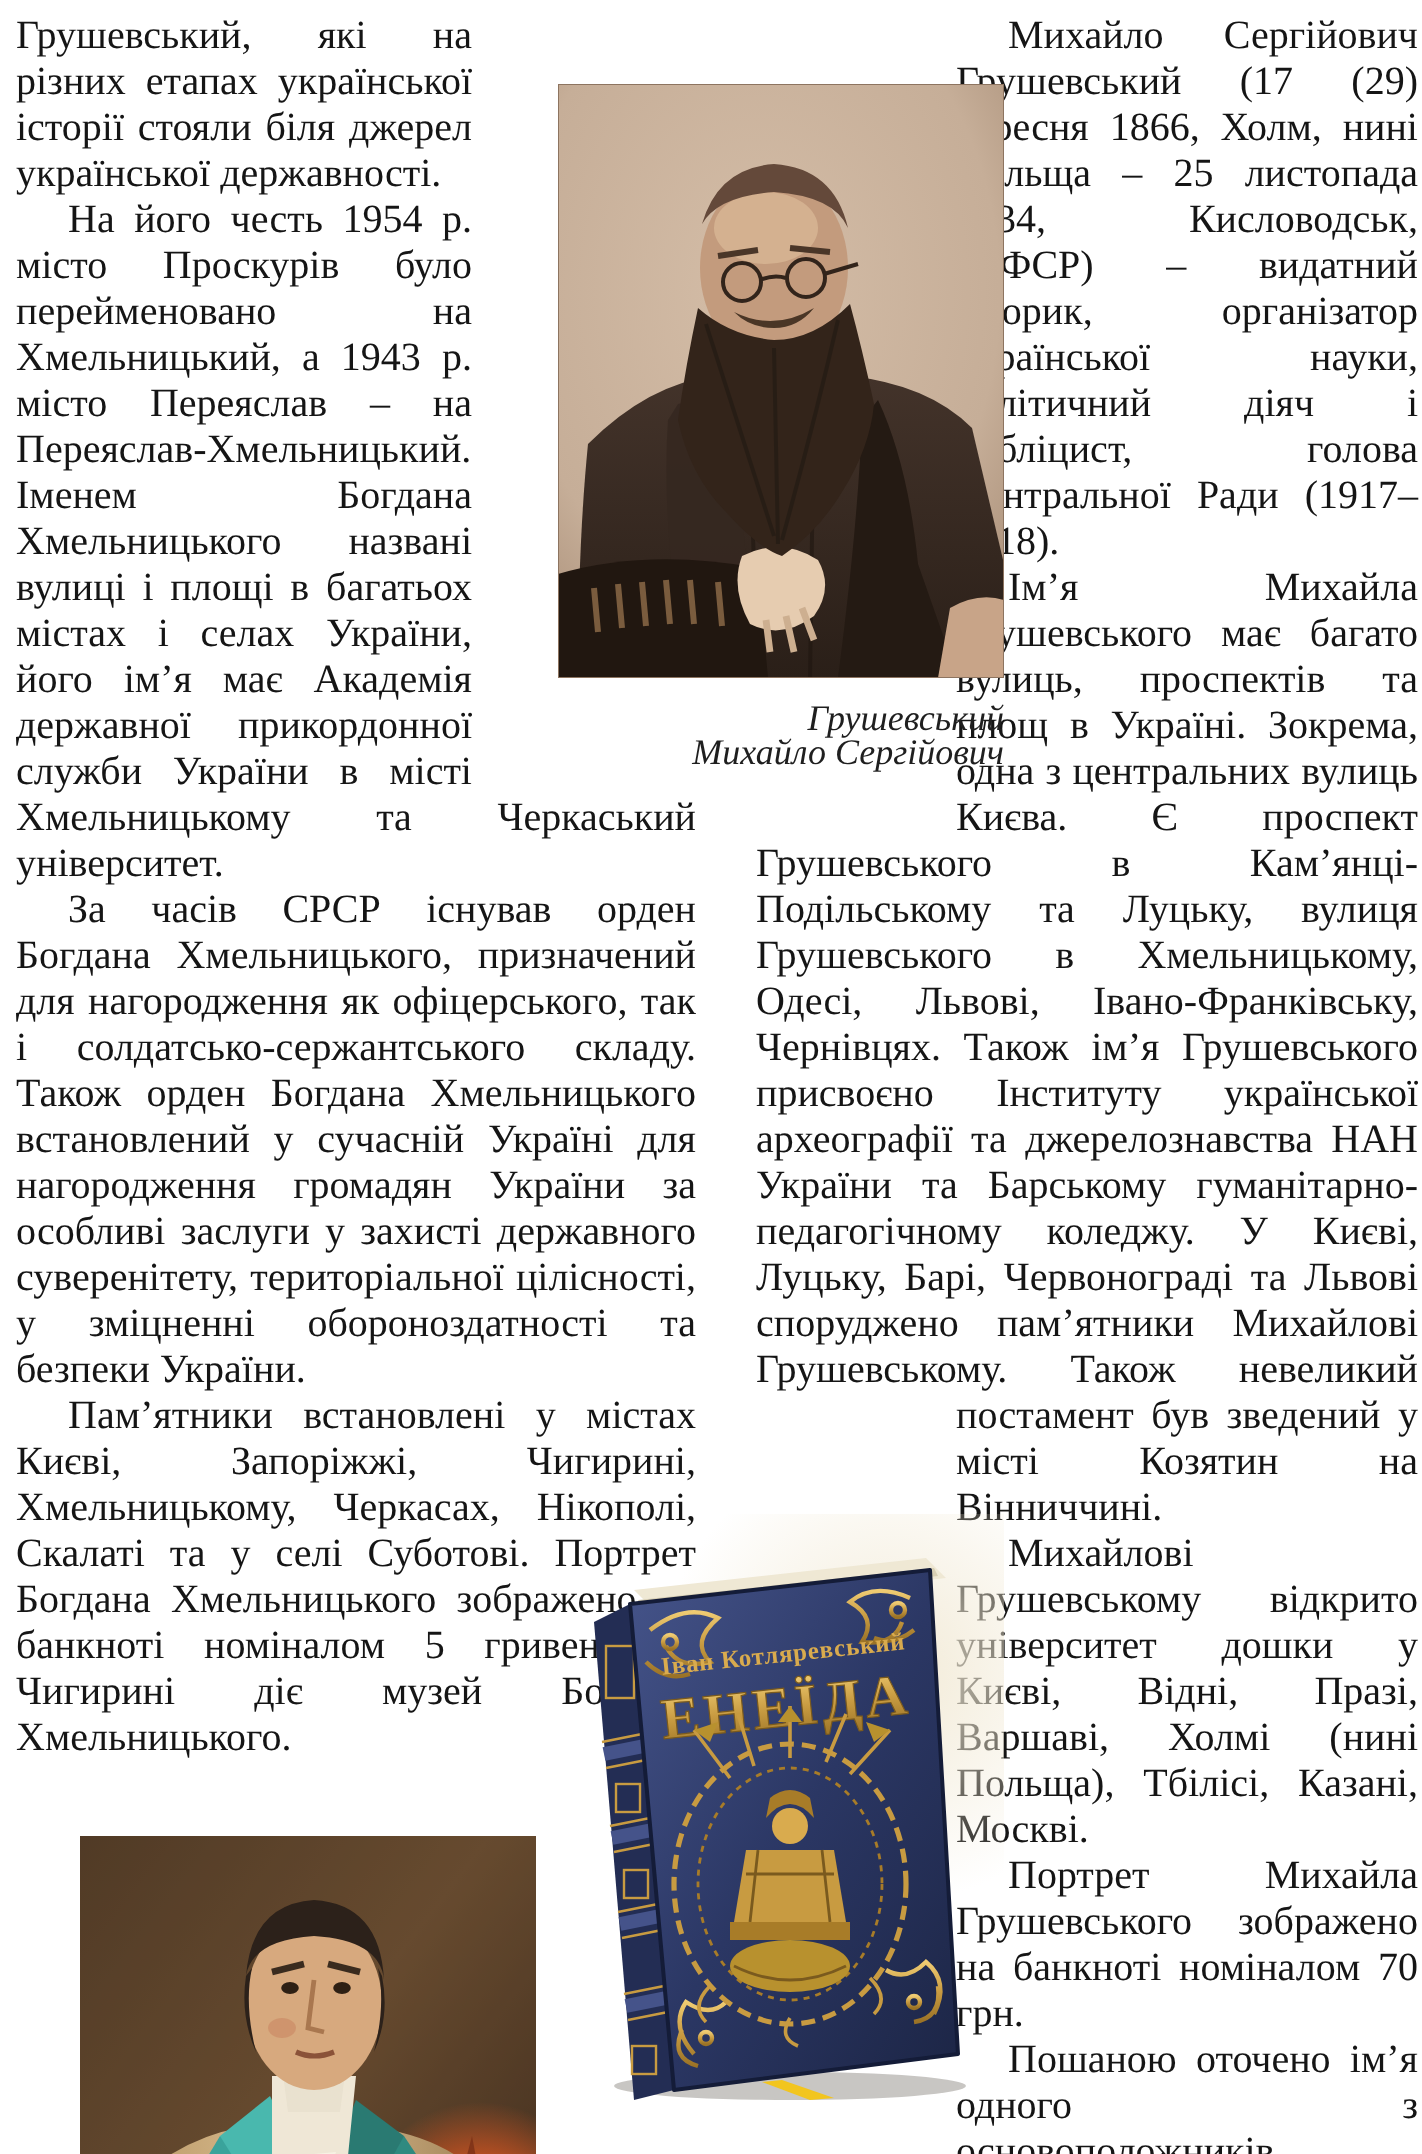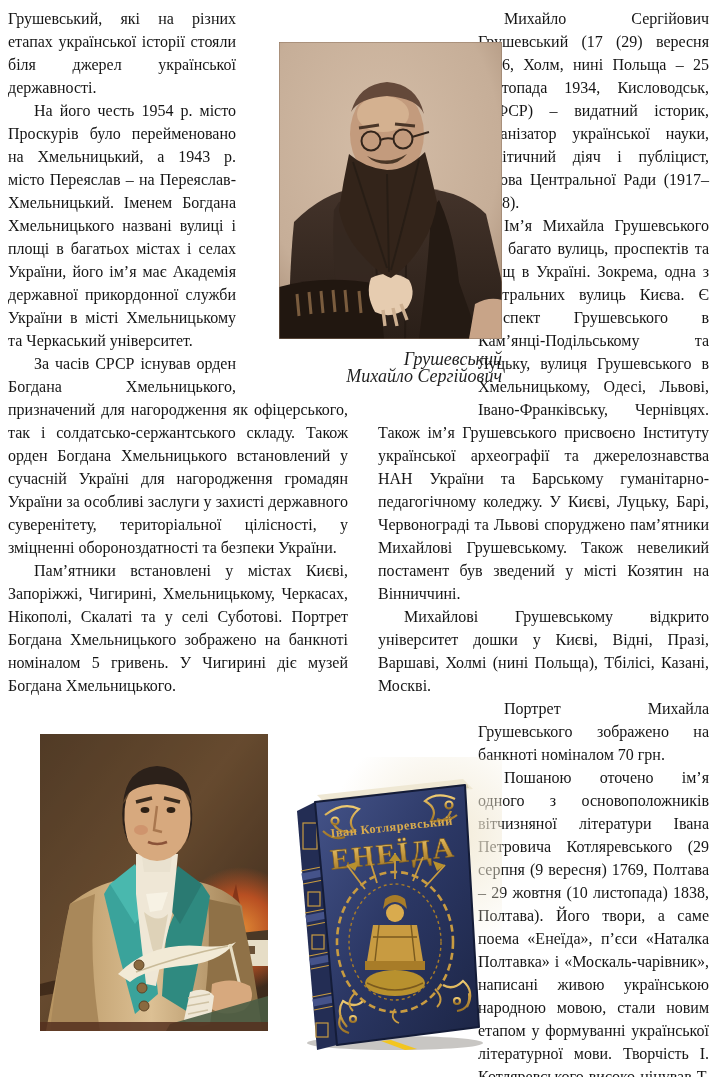--- a/index.html
+++ b/index.html
@@ -6,21 +6,21 @@
   body{
     width:711px;height:1077px;position:relative;overflow:hidden;
     background:#ffffff;
     font-family:"Liberation Serif","DejaVu Serif",serif;
   }
   .col{position:absolute;top:7px;}
   .col-left{left:8px;width:340px;}
   .col-right{left:378px;width:331px;}
   p.para{
     margin:0;text-align:justify;
-    font-size:16px;line-height:23px;color:#151515;
+    font-size:20px;line-height:23px;color:#151515;
     hyphens:auto;-webkit-hyphens:auto;
   }
   p.indent{text-indent:26px;}
   .photo-spacer-left{float:right;width:112px;height:390px;}
   .wrap-spacer-right{
     float:left;width:100px;height:1064px;
     shape-outside:polygon(0 0,100px 0,100px 392px,0 392px,0 698px,100px 698px,100px 1064px,0 1064px);
   }
   figure{margin:16px;padding:16px;}
   .fig-abs{position:absolute;}

